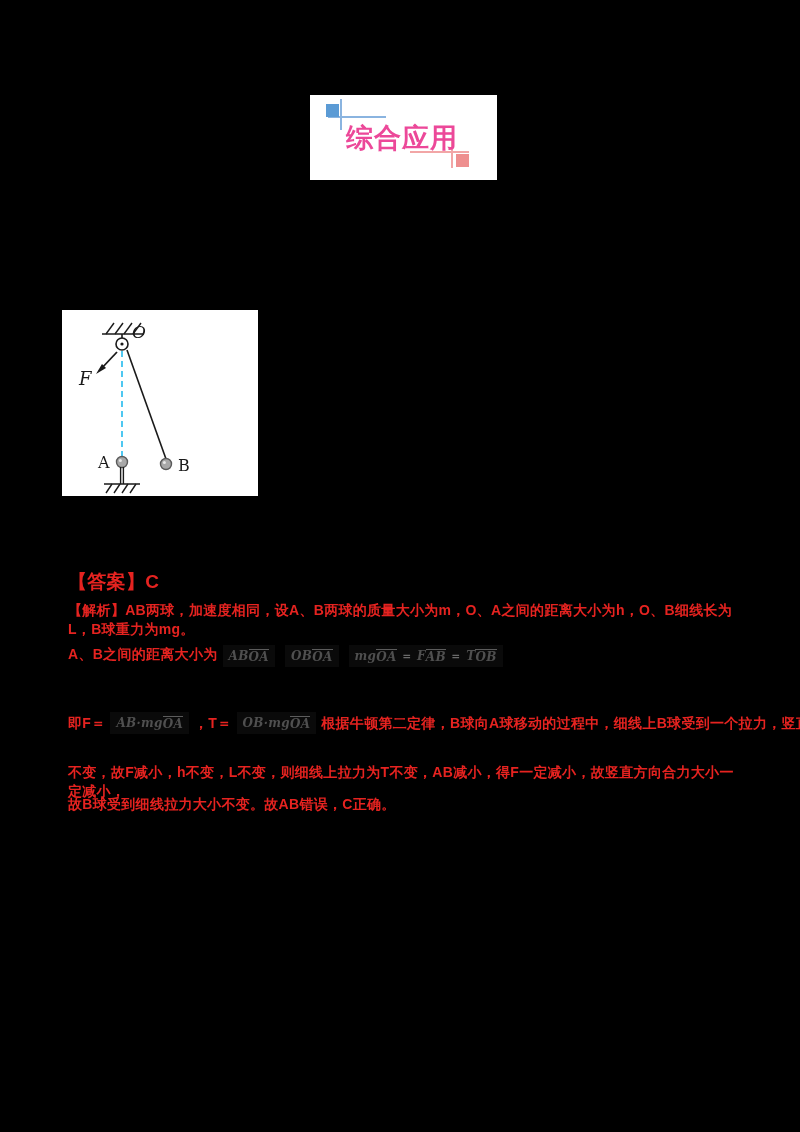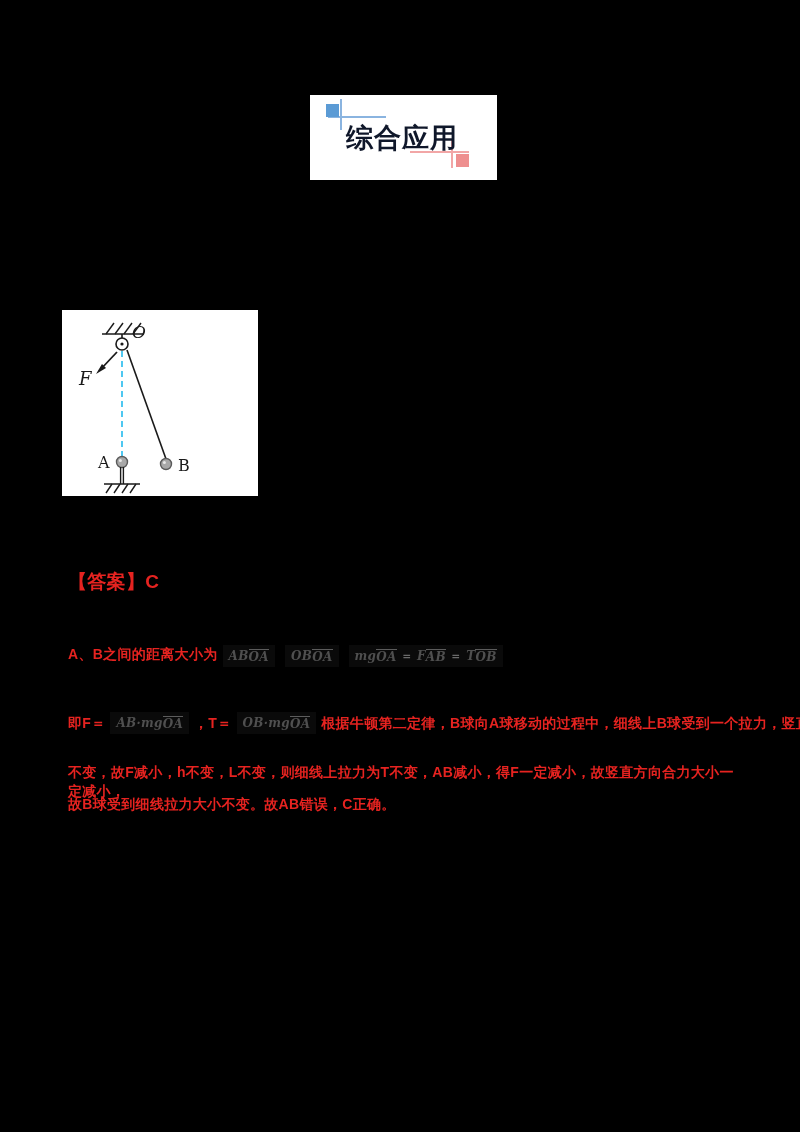--- a/index.html
+++ b/index.html
@@ -2,21 +2,21 @@
 <html><head>
 <meta charset="utf-8">
 <style>
   html,body{margin:0;padding:0;background:#000;}
   #canvas{position:relative;width:800px;height:1132px;background:#000;overflow:hidden;
           font-family:"Liberation Sans","DejaVu Sans",sans-serif;}
 
   
   .badge-box{position:absolute;left:310px;top:95px;width:187px;height:85px;background:#fff;}
   .badge-title{position:absolute;left:36px;top:25px;width:130px;font-size:27px;font-weight:700;
-               color:#0f172a;letter-spacing:1px;}
+               color:#ec4899;letter-spacing:1px;}
   .blue-sq{position:absolute;left:16px;top:9px;width:13px;height:13px;background:#5b9bd5;}
   .blue-vline{position:absolute;left:30px;top:4px;width:2px;height:31px;background:#8ab4e0;}
   .blue-hline{position:absolute;left:18px;top:21px;width:58px;height:2px;background:#8ab4e0;}
   .red-sq{position:absolute;left:146px;top:59px;width:13px;height:13px;background:#ee8f8f;}
   .red-vline{position:absolute;left:141px;top:44px;width:2px;height:29px;background:#f2a6a6;}
   .red-hline{position:absolute;left:100px;top:56px;width:59px;height:2px;background:#f2a6a6;}
 
   
   .diagram-box{position:absolute;left:62px;top:310px;width:196px;height:186px;background:#fff;}
   .diagram-box svg{display:block;}
@@ -97,20 +97,23 @@
         <line x1="66" y1="174" x2="60" y2="183"></line>
         <line x1="74" y1="174" x2="68" y2="183"></line>
       </g>
     </svg>
   </div>
 
   <div class="sol-line sol-answer">
     <span>【答案】</span><span>C</span>
   </div>
 
+  <div class="sol-line sol-l2">
+    <span>【解析】</span><span>AB两球，加速度相同，设A、B两球的质量大小为m，O、A之间的距离大小为h，O、B细线长为L，B球重力为mg。</span>
+  </div>
 
   <div class="sol-line sol-l3">
     <span>A、B之间的距离大小为</span>
     <span class="formula">
       <span class="frac">
           <span class="num">AB</span>
           <span class="den">OA</span>
         </span>
     </span>
     <span class="formula">

